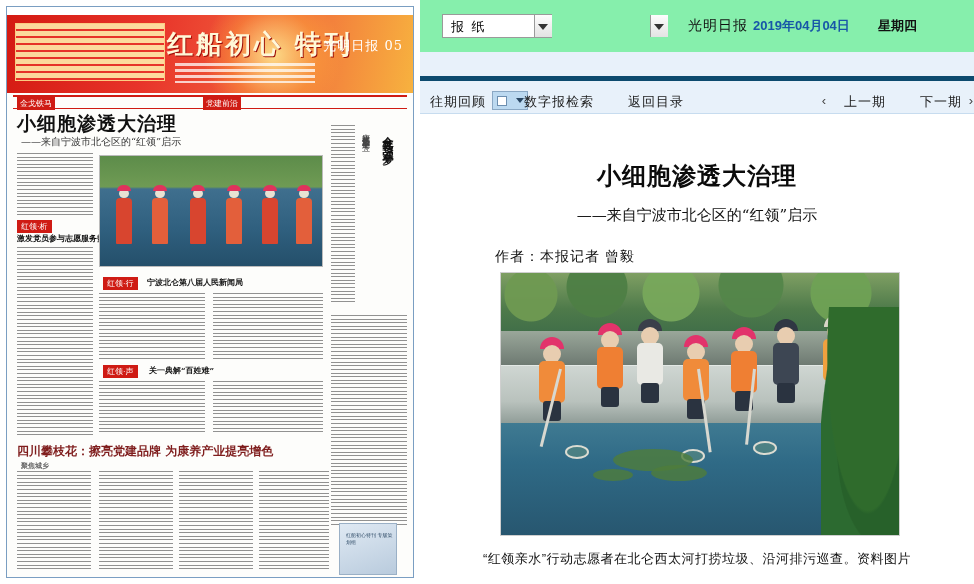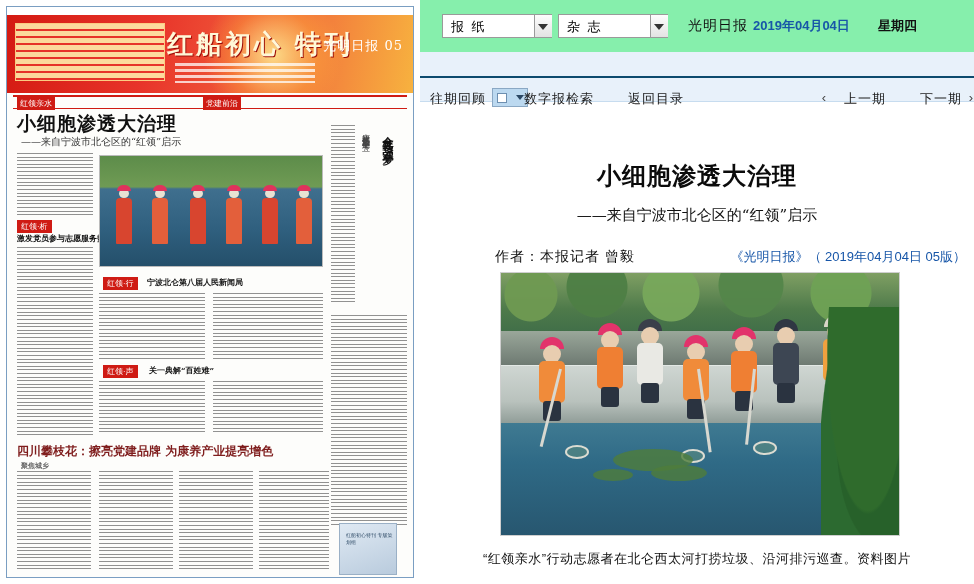--- a/index.html
+++ b/index.html
@@ -298,23 +298,23 @@
     left: 458px; top: 17px;
     font-size: 13px;
     color: #111;
     font-weight: bold;
     white-space: nowrap;
   }
 
   
   #toolbar-nav {
     position: absolute; left: 0; top: 76px;
-    width: 554px; height: 26px;
+    width: 554px; height: 38px;
     background: #e8f1fa;
-    border-top: 2px solid #0c4a6e;
+    border-top: 5px solid #0c4a6e;
     border-bottom: 1px solid #c7dcef;
   }
   #toolbar-nav-bgfill {
     position: absolute; left: 0; top: 52px;
     width: 554px; height: 24px;
     background: #e8f1fa;
   }
   .navlink {
     position: absolute;
     top: 12px;
@@ -523,21 +523,21 @@
 
       <div class="masthead">
         <div class="mast-burst"></div>
         <div class="mast-left"></div>
         <div class="mast-title">红船初心 特刊</div>
         <div class="mast-sub"></div>
         <div class="mast-page">光明日报 05</div>
       </div>
 
       <div class="sec-bar"></div>
-      <div class="sec-tag a">红领亲水</div>
+      <div class="sec-tag a">金戈铁马</div>
       <div class="sec-tag b">党建前沿</div>
 
       <div class="headline">小细胞渗透大治理</div>
       <div class="subhead">——来自宁波市北仑区的“红领”启示</div>
 
       <div class="vtitle" style="left:372px; top:112px; height:120px;">金戈铁马 强军梦</div>
       <div class="vtitle small" style="left:352px; top:112px; height:130px;">庆祝改革开放四十周年（五）</div>
       <div class="colblock" style="left:324px; top:110px; width:24px; height:180px;"></div>
       <div class="colblock" style="left:324px; top:300px; width:76px; height:210px;"></div>
 
@@ -585,23 +585,20 @@
 
     <div id="toolbar-nav-bgfill"></div>
 
     <div id="toolbar-top">
       <select class="sel" id="paper-select">
         <option>报  纸</option>
       </select>
       <div class="sel-btn" id="paper-btn"></div>
       <div class="sel-arrow" id="paper-arrow"></div>
 
-      <select class="sel" id="mag-select">
-        <option>杂  志</option>
-      </select>
       <div class="sel-btn" id="mag-btn"></div>
       <div class="sel-arrow" id="mag-arrow"></div>
 
       <div class="masthead-label">光明日报</div>
       <div class="date-label">2019年04月04日</div>
       <div class="weekday-label">星期四</div>
     </div>
 
     <div id="toolbar-nav">
       <span class="navlink" id="nav-back">往期回顾</span>
@@ -617,21 +614,20 @@
       <span id="pager-prev-chev">‹</span>
       <span class="pager" id="pager-prev">上一期</span>
       <span class="pager" id="pager-next">下一期</span>
       <span id="pager-next-chev">›</span>
     </div>
 
     <div id="article">
       <div id="article-title">小细胞渗透大治理</div>
       <div id="article-subtitle">——来自宁波市北仑区的“红领”启示</div>
       <div id="article-author">作者：本报记者  曾毅</div>
-      <div id="article-source">《光明日报》（ 2019年04月04日  05版）</div>
 
       <div id="article-photo">
         <div class="ph-sky"></div>
         <div class="ph-trees"></div>
         <div class="ph-bank"></div>
         <div class="ph-wall"></div>
         <div class="ph-water"></div>
 
         <div class="vol" style="left:34px; top:62px;">
           <div class="cap" style="background:#e2336b;"></div>

